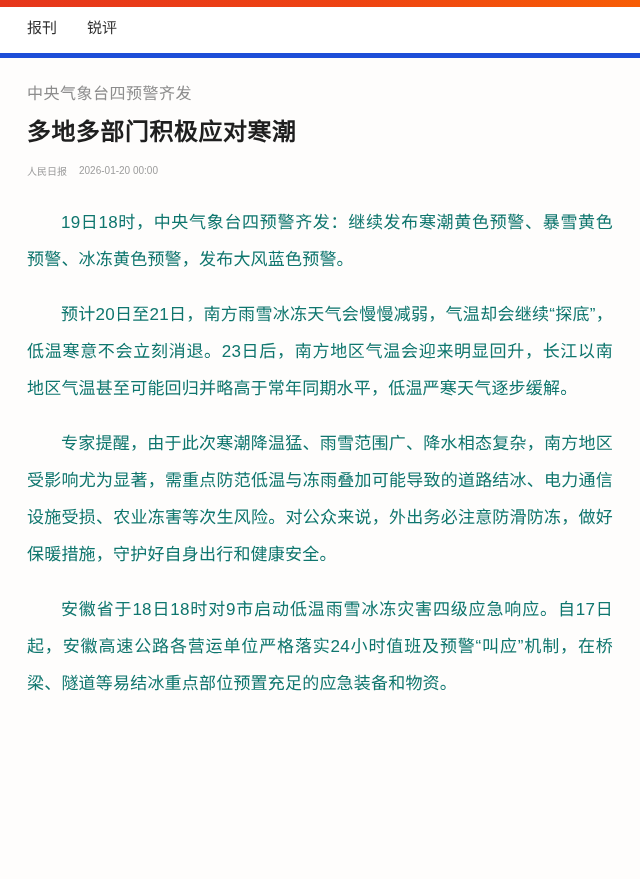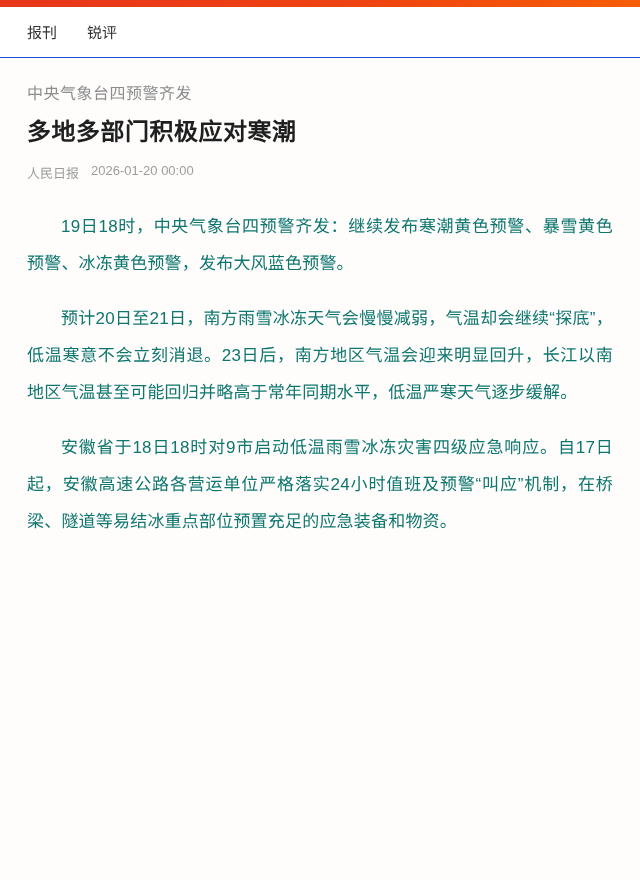--- a/index.html
+++ b/index.html
@@ -13,24 +13,24 @@
     position: relative;
   }
   .top-accent-bar {
     height: 7px;
     width: 100%;
     background: linear-gradient(90deg, #e6361b 0%, #ee4312 55%, #f75d05 100%);
   }
   .tab-bar {
     height: 51px;
     display: flex;
-    align-items: flex-start;
+    align-items: flex-end;
     padding-left: 27px;
     background: #ffffff;
-    border-bottom: 1px solid #1d4ed8;
+    border-bottom: 5px solid #1d4ed8;
   }
   .tab {
     font-size: 15px;
     color: #333333;
     margin-right: 30px;
     cursor: pointer;
     line-height: 51px;
   }
   .article {
     padding: 0 27px;
@@ -46,24 +46,24 @@
   .title {
     margin-top: 10px;
     font-size: 24px;
     line-height: 36px;
     font-weight: 700;
     color: #1f1f1f;
     letter-spacing: 0.5px;
   }
   .meta {
     margin-top: 13px;
-    font-size: 13px;
+    font-size: 10px;
     color: #9c9c9c;
     display: flex;
-    align-items: flex-start;
+    align-items: center;
   }
   .meta .source { margin-right: 12px; }
   .body-text {
     margin-top: 26px;
     padding-bottom: 20px;
   }
   .body-text p {
     font-size: 17px;
     line-height: 37px;
     color: #0f766e;
@@ -86,15 +86,16 @@
 <article class="article">
   <div class="kicker">中央气象台四预警齐发</div>
   <h1 class="title">多地多部门积极应对寒潮</h1>
   <div class="meta">
     <span class="source">人民日报</span>
     <span class="datetime">2026-01-20 00:00</span>
   </div>
   <div class="body-text">
       <p>19日18时，中央气象台四预警齐发：继续发布寒潮黄色预警、暴雪黄色预警、冰冻黄色预警，发布大风蓝色预警。</p>
       <p>预计20日至21日，南方雨雪冰冻天气会慢慢减弱，气温却会继续“探底”，低温寒意不会立刻消退。23日后，南方地区气温会迎来明显回升，长江以南地区气温甚至可能回归并略高于常年同期水平，低温严寒天气逐步缓解。</p>
+      <p>专家提醒，由于此次寒潮降温猛、雨雪范围广、降水相态复杂，南方地区受影响尤为显著，需重点防范低温与冻雨叠加可能导致的道路结冰、电力通信设施受损、农业冻害等次生风险。对公众来说，外出务必注意防滑防冻，做好保暖措施，守护好自身出行和健康安全。</p>
       <p>安徽省于18日18时对9市启动低温雨雪冰冻灾害四级应急响应。自17日起，安徽高速公路各营运单位严格落实24小时值班及预警“叫应”机制，在桥梁、隧道等易结冰重点部位预置充足的应急装备和物资。</p>
     </div>
 </article>
 
 </body></html>

